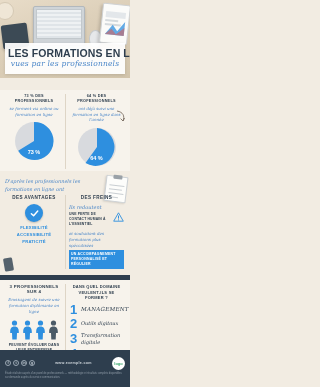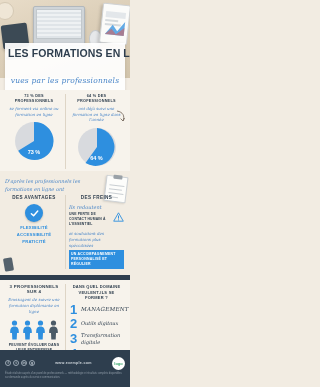--- a/index.html
+++ b/index.html
@@ -87,21 +87,21 @@
   }
   .title-main{
     font-size:10.5px;
     font-weight:bold;
     letter-spacing:.1px;
     color:#2e3e4e;
     line-height:1.05;
     white-space:nowrap;
   }
   .title-sub{
-    margin-top:17px;
+    margin-top:0;
     font-family:"DejaVu Serif", serif;
     font-style:italic;
     font-size:7.5px;
     color:#4a86c8;
     letter-spacing:.2px;
   }
 
   
   .stats{
     position:relative;

